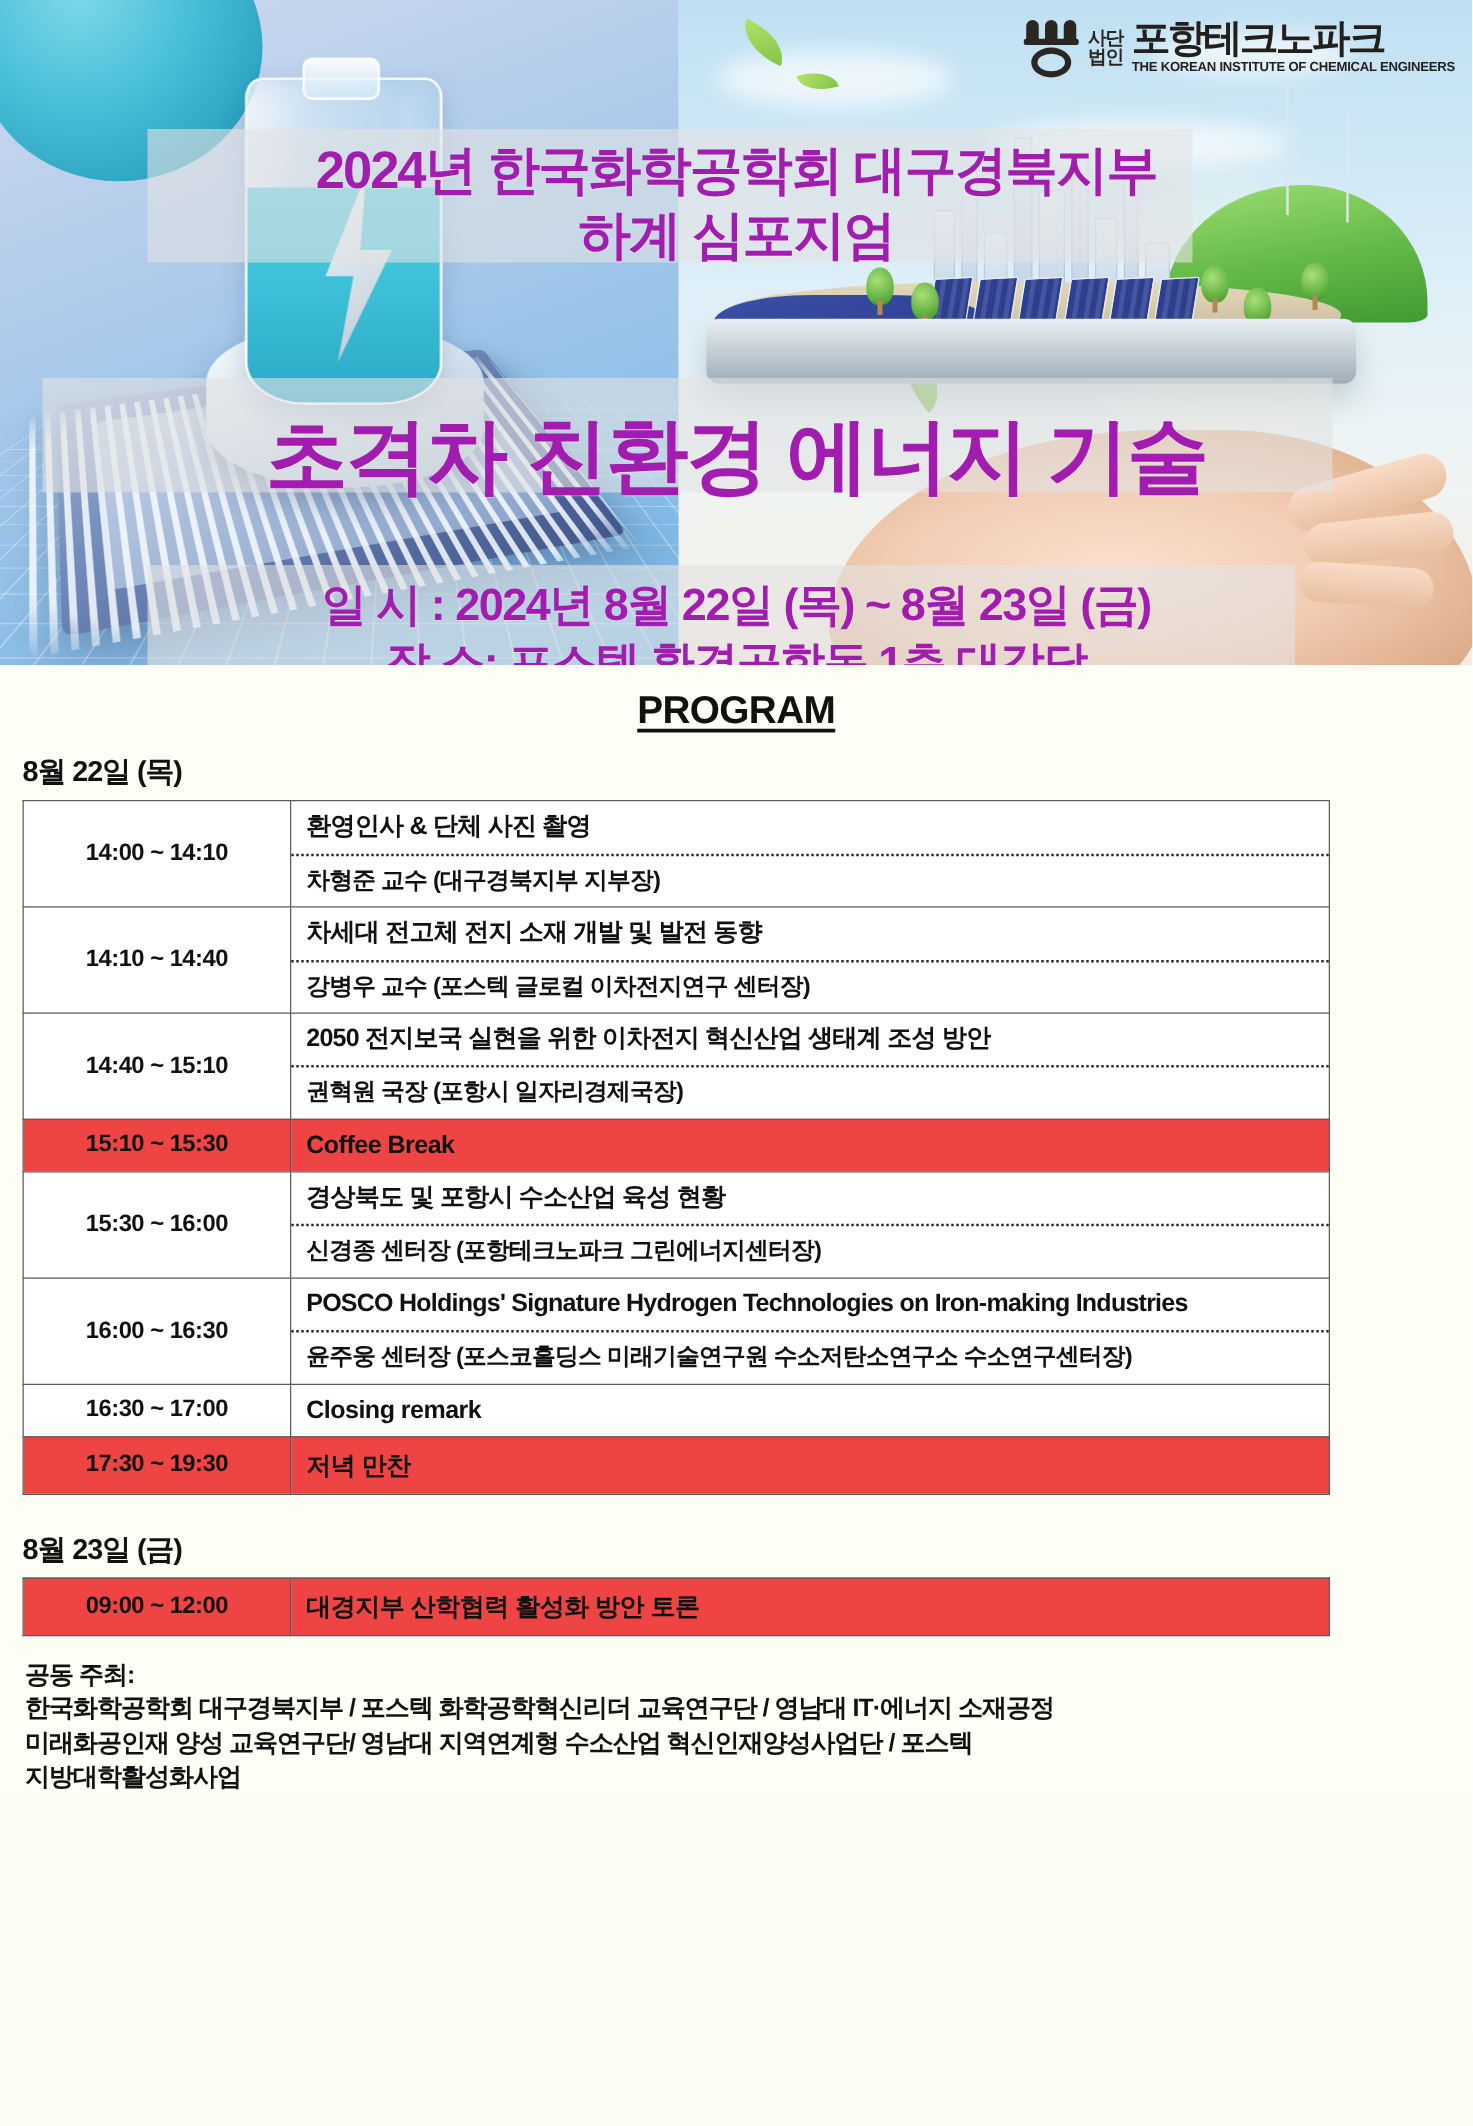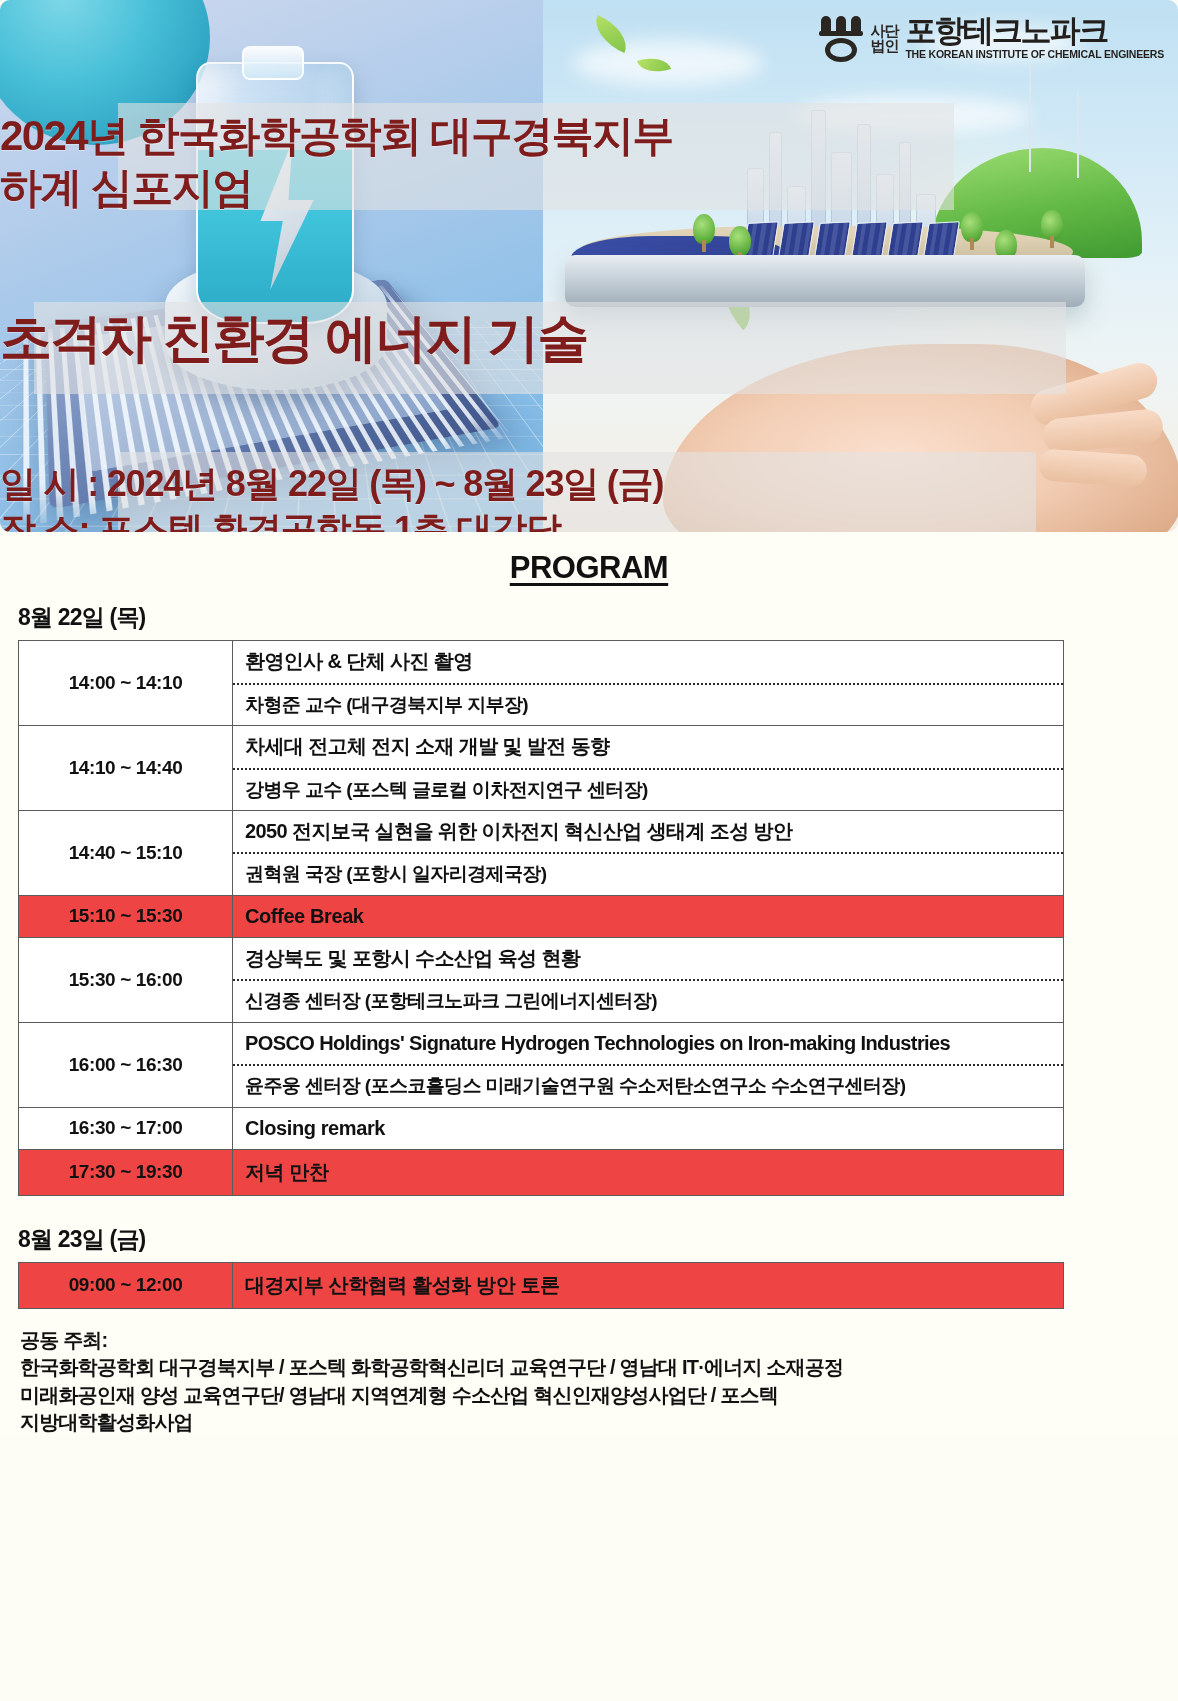--- a/index.html
+++ b/index.html
@@ -19,21 +19,20 @@
     overflow: hidden;
     background: #fdfdf5;
   }
 
   
   .hero {
     position: relative;
     width: 1178px;
     height: 532px;
     overflow: hidden;
-    border-radius: 10px;
   }
 
   
   .hero-left {
     position: absolute;
     left: 0; top: 0;
     width: 543px; height: 580px;
     background:
       linear-gradient(160deg, #cfd9ee 0%, #bfd2ec 18%, #a9c9ea 40%, #8fc0e8 66%, #6fb3e3 100%);
     overflow: hidden;
@@ -312,28 +311,28 @@
     background: rgba(226,226,226,.60);
   }
   .band-title  { left: 118px; top: 103px; width: 836px; height: 107px; }
   .band-sub    { left: 34px;  top: 302px; width: 1032px; height: 92px; }
   .band-info   { left: 118px; top: 452px; width: 918px; height: 106px; }
 
   .hero-text {
     position: absolute;
     z-index: 6;
     width: 100%;
-    text-align: left;
-    color: #7f1d1d;
+    text-align: center;
+    color: #a21caf;
     font-weight: 700;
     text-shadow: 0 1px 0 rgba(255,255,255,.35);
   }
   .title-line1 { top: 108px;  font-size: 42px; letter-spacing: -1.6px; }
   .title-line2 { top: 160px;  font-size: 42px; letter-spacing: -1.6px; }
-  .subtitle    { top: 304px;  font-size: 52px; letter-spacing: -2px; }
+  .subtitle    { top: 320px;  font-size: 66px; letter-spacing: -2px; }
   .info-line1  { top: 460px;  font-size: 36px; letter-spacing: -1.2px; }
   .info-line2  { top: 506px;  font-size: 36px; letter-spacing: -1.2px; }
 
   
   .program {
     position: relative;
     width: 1178px;
     background: #fefdf6;
     padding: 12px 14px 0 14px;
   }

